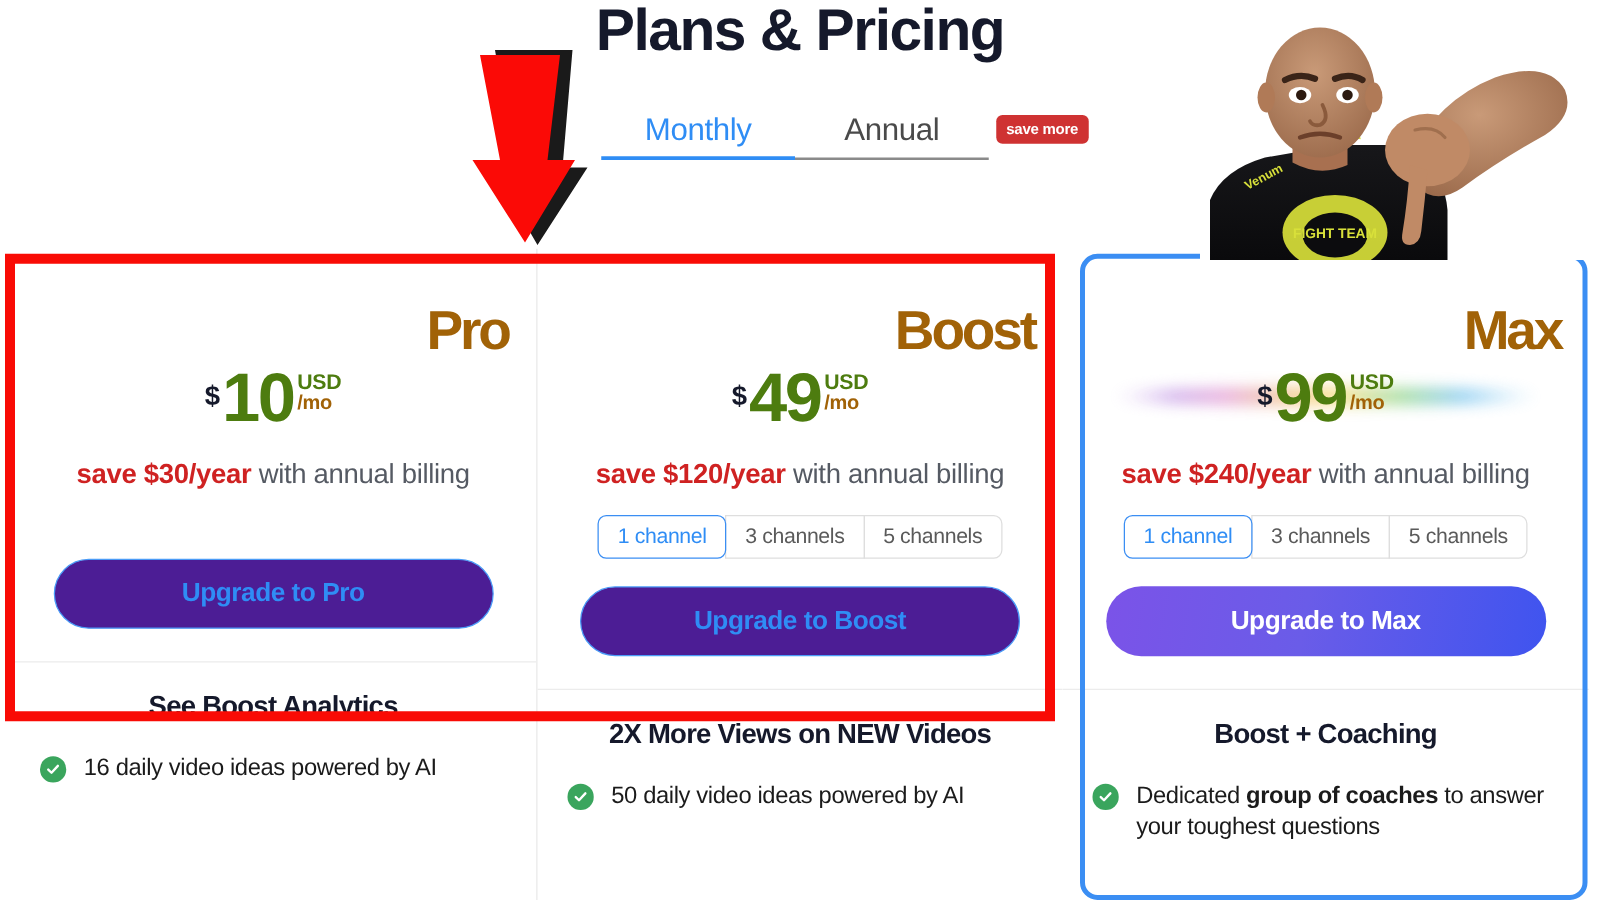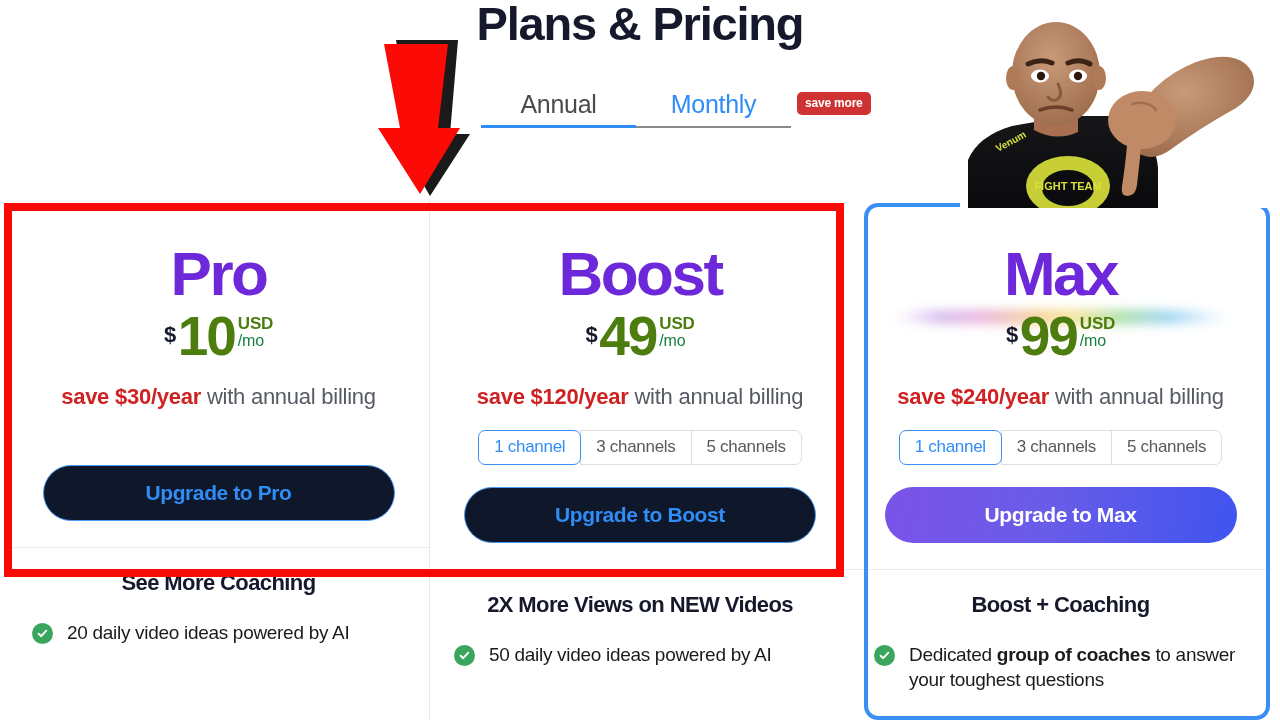--- a/index.html
+++ b/index.html
@@ -99,25 +99,25 @@
     width: 421px;
     background: #ffffff;
     padding-top: 44px;
   }
   .card + .card { border-left: 1px solid #e9e9e9; }
   .card.max-card { border-left: none; }
 
   .card-inner { padding: 0 22px; }
 
   .plan-name {
-    text-align: center;
-    font-size: 62px;
+    text-align: right;
+    font-size: 44px;
     font-weight: bold;
     letter-spacing: -2.5px;
-    color: #6d28d9;
+    color: #a16207;
     line-height: 1.0;
     position: relative;
     z-index: 2;
   }
 
   .rainbow-glow {
     position: absolute;
     left: 50%;
     transform: translateX(-50%);
     top: 111px;
@@ -168,23 +168,24 @@
   }
   .price-unit {
     font-size: 17px;
     font-weight: bold;
     color: #4d7c0f;
     letter-spacing: -0.2px;
     display: block;
   }
   .price-period {
     font-size: 16px;
-    color: #15803d;
+    color: #a16207;
     display: block;
     letter-spacing: -0.2px;
+    font-weight: bold;
   }
 
   .savings-line {
     margin-top: 22px;
     text-align: center;
     font-size: 22px;
     color: #555a63;
     letter-spacing: -0.25px;
     white-space: nowrap;
   }
@@ -237,21 +238,21 @@
     font-size: 21px;
     font-weight: bold;
     letter-spacing: -0.4px;
     cursor: pointer;
     font-family: inherit;
     display: flex;
     align-items: center;
     justify-content: center;
   }
   .cta.outline {
-    background: #0f172a;
+    background: #4c1d95;
     border: 1.5px solid #4a9bf7;
     color: #2f8df5;
   }
   .cta.filled {
     border: none;
     color: #ffffff;
     background: linear-gradient(100deg, #7b53e8 0%, #6a5ce8 45%, #3f54ef 100%);
   }
 
   
@@ -344,22 +345,22 @@
 </style>
 </head>
 <body>
 
 <div id="page">
 
   <div class="page-title">Plans &amp; Pricing</div>
 
   <div class="billing-toggle">
     <div class="billing-tabs">
+      <button class="billing-tab active">Monthly</button>
       <button class="billing-tab inactive">Annual</button>
-      <button class="billing-tab active">Monthly</button>
     </div>
     <div class="tab-underline">
       <div class="seg-active"></div>
       <div class="seg-inactive"></div>
     </div>
   </div>
 
   <div class="save-more-badge">save more</div>
 
   <div class="cards">
@@ -377,29 +378,29 @@
         </div>
         <div class="savings-line">
           <span class="amt">save $30/year</span><span> with annual billing</span>
         </div>
         <div class="channel-spacer"></div>
         <div class="cta-wrap">
           <button class="cta outline">Upgrade to Pro</button>
         </div>
       </div>
       <div class="features">
-        <div class="feature-heading">See More Coaching</div>
+        <div class="feature-heading">See Boost Analytics</div>
         <div class="feature-list">
           <div class="feature-item">
             <span class="check-icon">
               <svg width="13" height="13" viewBox="0 0 13 13">
                   <path d="M2.6 6.7 L5.2 9.2 L10.3 3.7" stroke="#ffffff" stroke-width="1.9" fill="none" stroke-linecap="round" stroke-linejoin="round"></path>
                 </svg>
             </span>
-            <span class="feature-text">20 daily video ideas powered by AI</span>
+            <span class="feature-text">16 daily video ideas powered by AI</span>
           </div>
         </div>
       </div>
     </div>
 
     <div class="card">
       <div class="card-inner">
         <div class="plan-name">Boost</div>
         <div class="price-row">
           <span class="price-currency">$</span>

